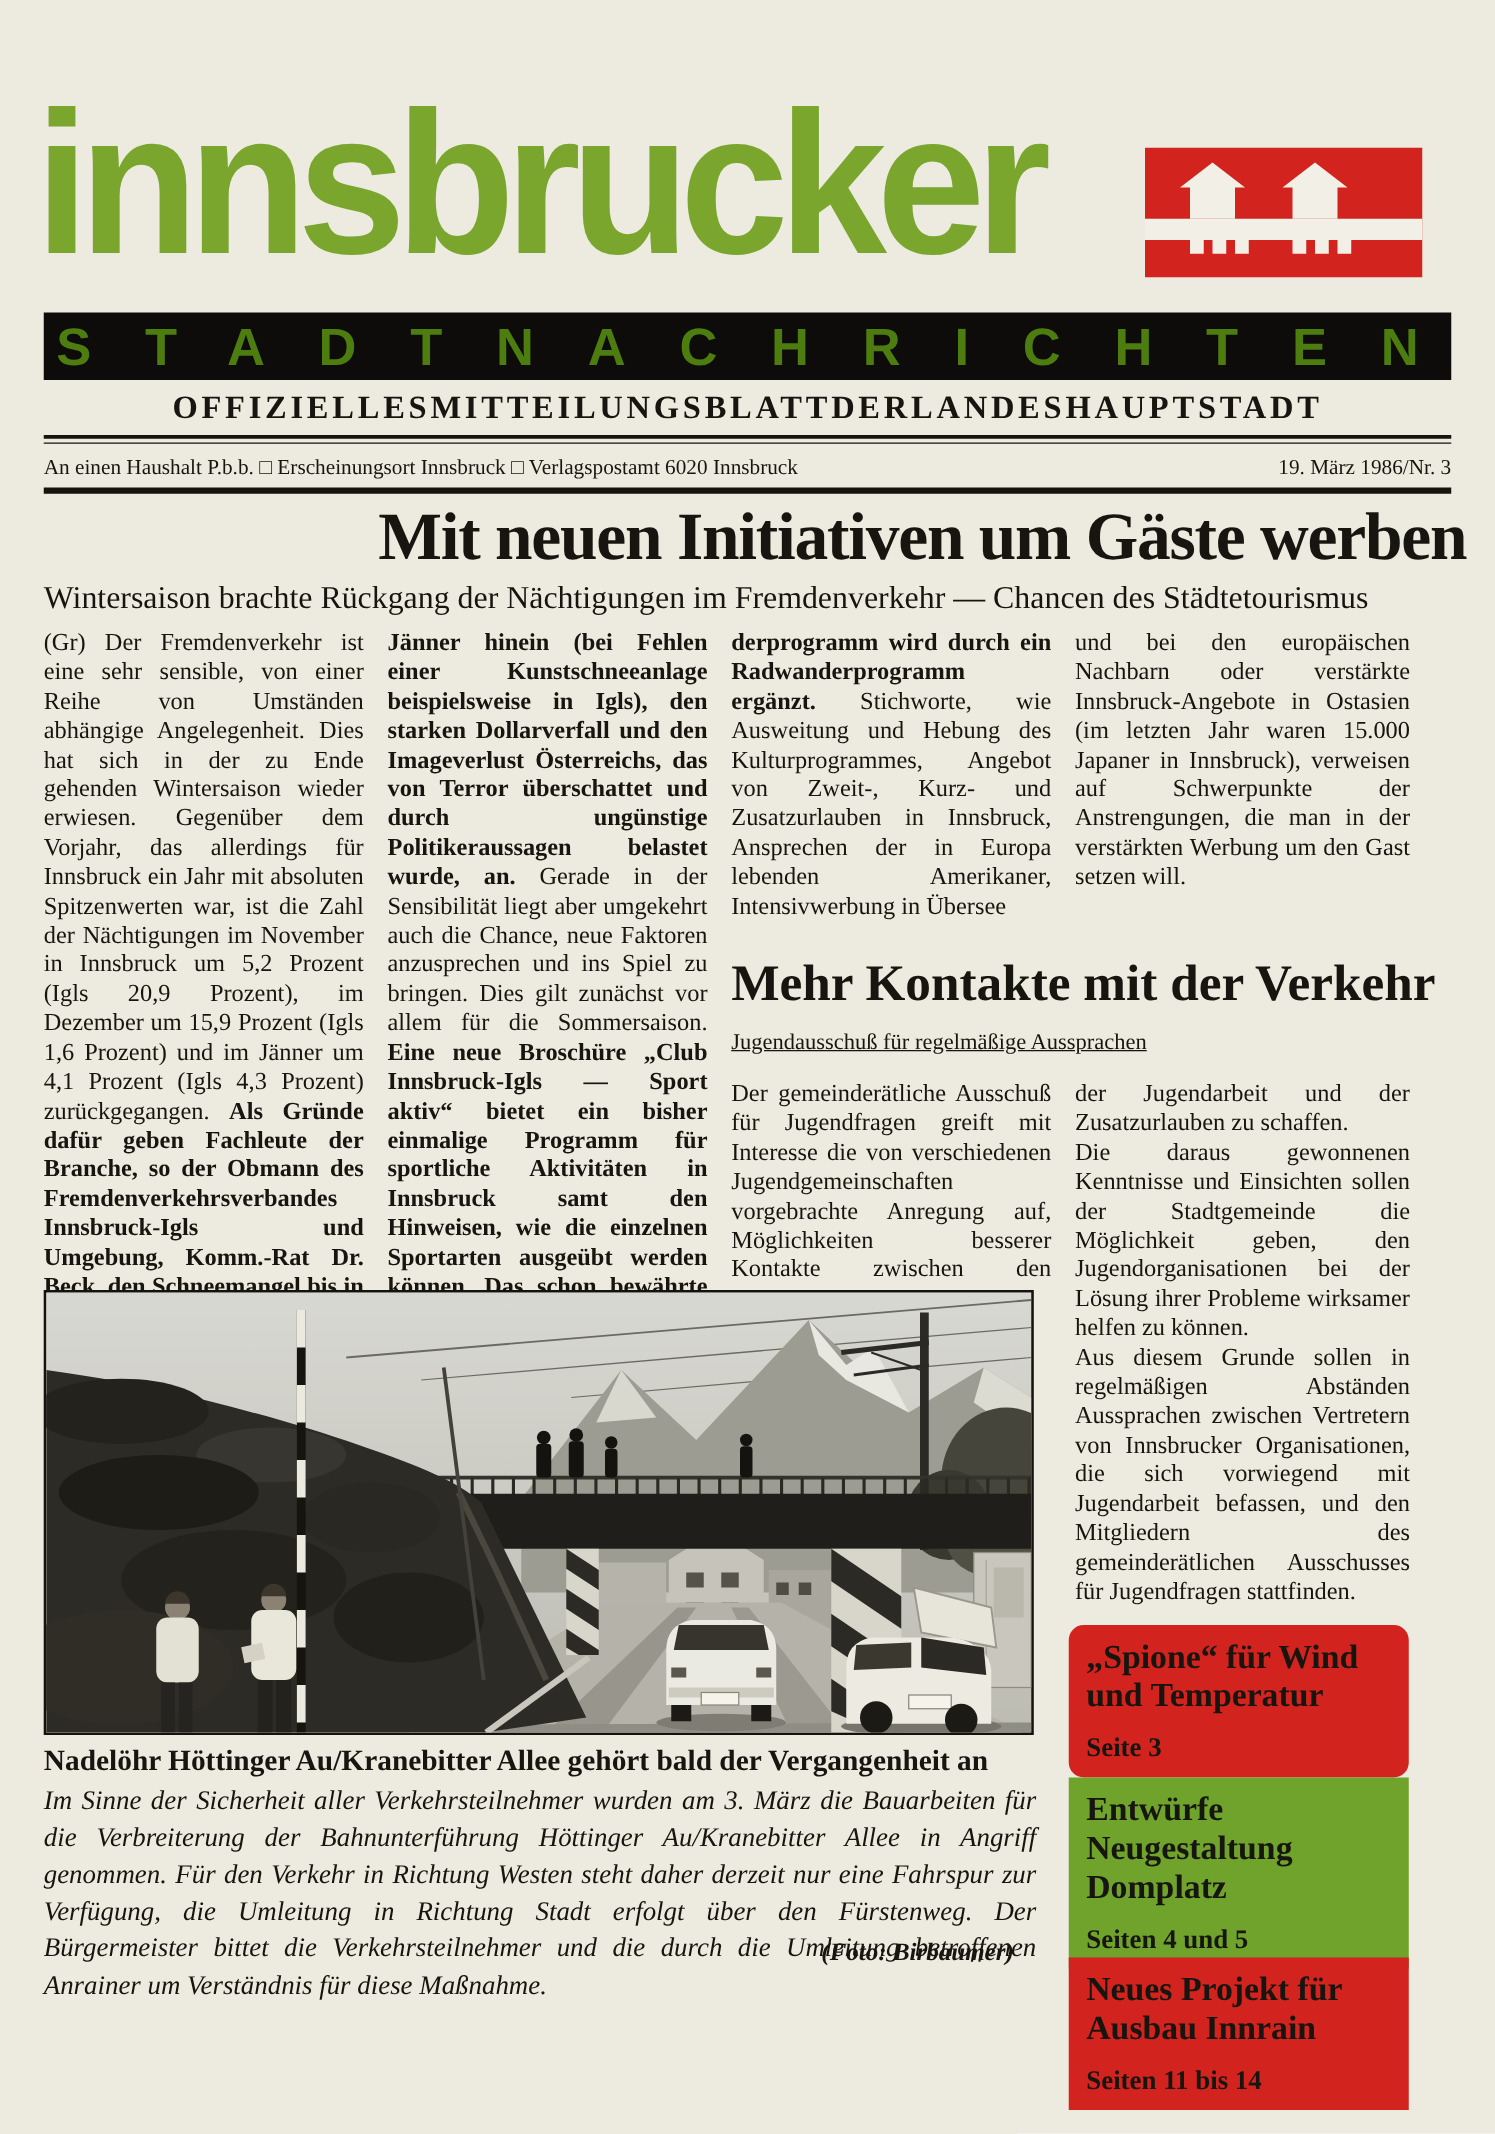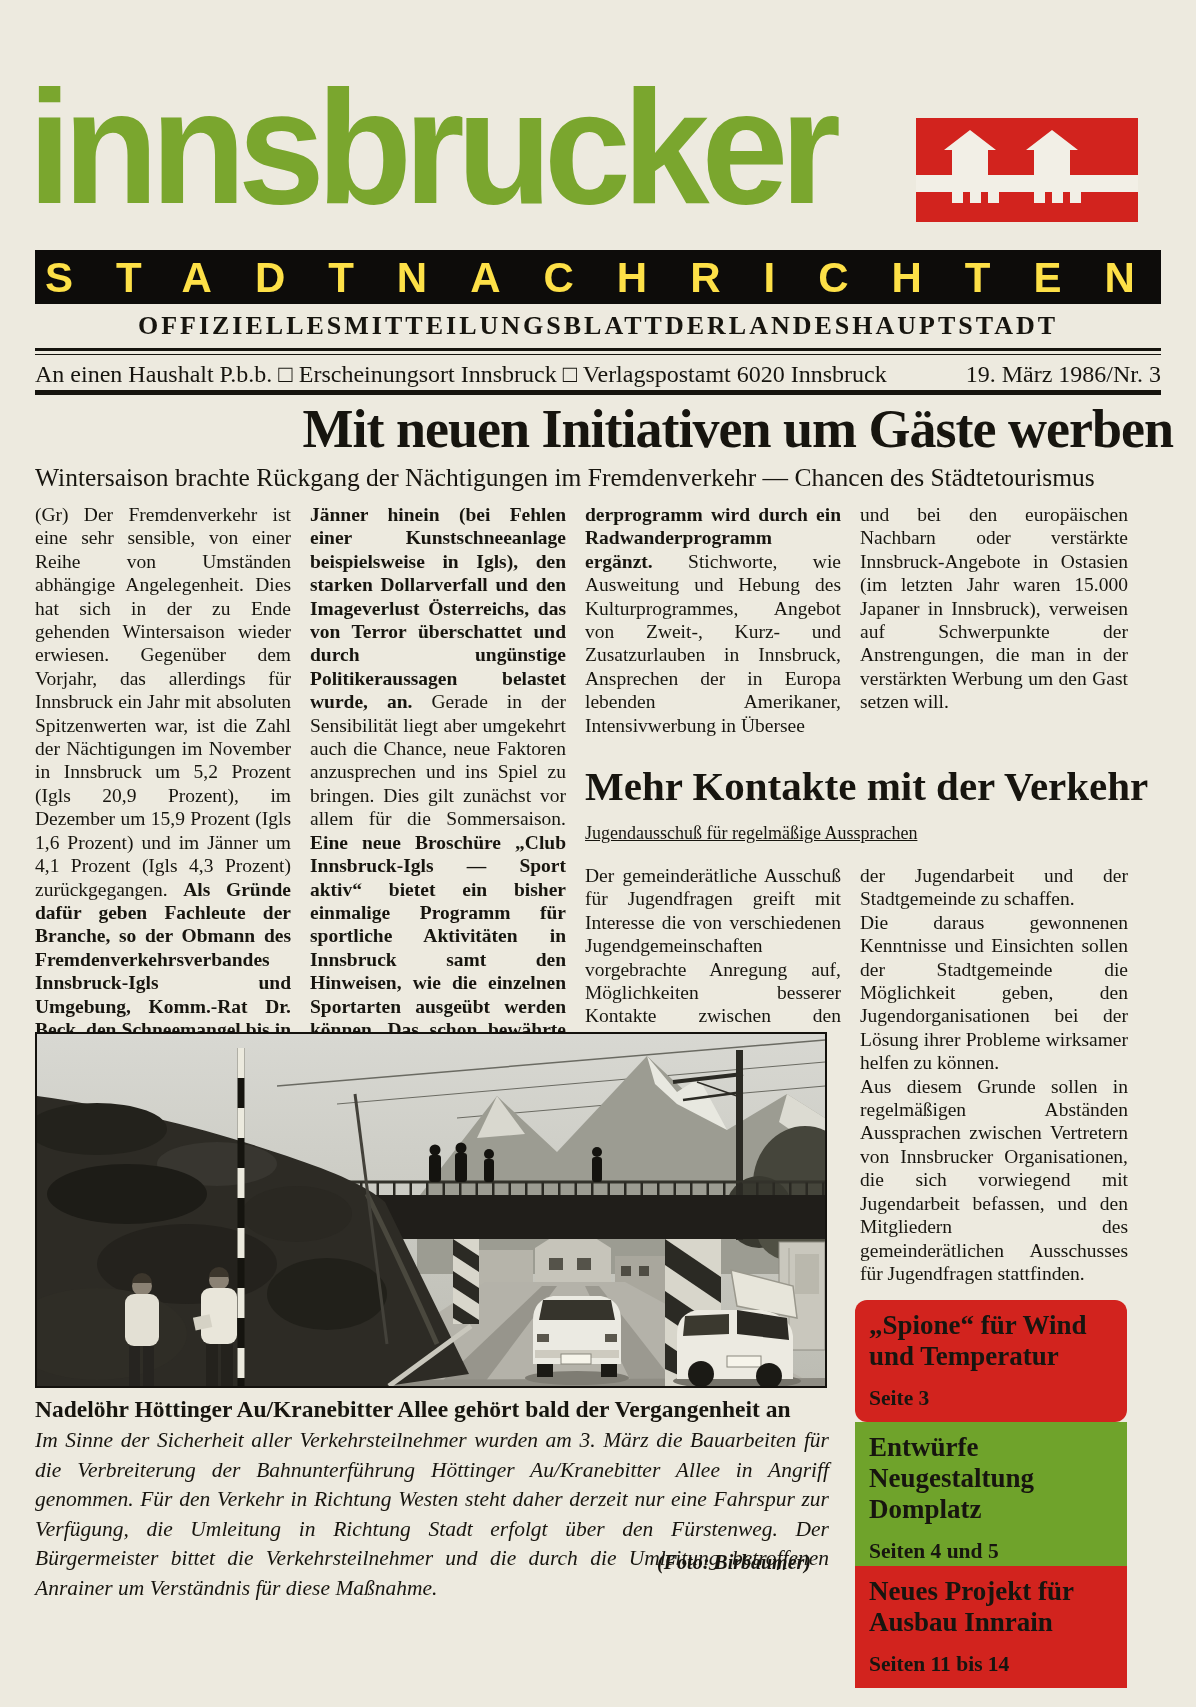--- a/index.html
+++ b/index.html
@@ -15,34 +15,34 @@
     font-family:"Liberation Sans",sans-serif;font-weight:bold;
     font-size:156px;line-height:160px;letter-spacing:-8px;
     transform:scaleY(1.04);transform-origin:top left;white-space:nowrap;
   }
   .emblem{left:916px;top:118px;}
   .title-bar{
     left:35px;top:250px;width:1126px;height:54px;overflow:hidden;
     font-family:"Liberation Sans",sans-serif;font-weight:bold;
     font-size:42px;line-height:55px;letter-spacing:43px;
     padding-left:10px;box-sizing:border-box;white-space:nowrap;
-    color:#fde047;
+    color:#4d7c0f;
   }
   .subtitle{
     left:35px;top:311px;width:1126px;
     font-weight:bold;font-size:26px;letter-spacing:3px;
     text-align:justify;text-align-last:justify;white-space:nowrap;
     display:flex;justify-content:center;
   }
   .subtitle span{flex:0 0 auto;}
   .rule-double{left:35px;top:348px;width:1126px;height:3px;
     border-top:3.5px solid #16140e;border-bottom:1.5px solid #16140e;}
   .mailing-row{
     left:35px;top:362px;width:1126px;display:flex;justify-content:space-between;
-    font-size:24px;line-height:24px;
+    font-size:17px;line-height:24px;
   }
   .rule-thick{left:35px;top:390px;width:1126px;height:5px;background:#16140e;}
   
   .headline{
     left:33px;top:398px;width:1140px;
     font-weight:bold;font-size:54px;line-height:62px;letter-spacing:-1px;white-space:nowrap;text-align:right;
   }
   .subheadline{
     left:35px;top:463px;width:1130px;
     font-size:25.5px;line-height:30px;white-space:nowrap;
@@ -143,21 +143,21 @@
     <span>und bei den europäischen Nachbarn oder verstärkte Innsbruck-Angebote in Ostasien (im letzten Jahr waren 15.000 Japaner in Innsbruck), verweisen auf Schwerpunkte der Anstrengungen, die man in der verstärkten Werbung um den Gast setzen will.</span>
   </div>
 
   <h2 class="abs headline2" style="margin:0;">Mehr Kontakte mit der Verkehr</h2>
   <h3 class="abs subheadline2" style="margin:0;font-weight:normal;">Jugendausschuß für regelmäßige Aussprachen</h3>
 
   <div id="ycol1" class="abs ycol">
     <p>Der gemeinderätliche Ausschuß für Jugendfragen greift mit Interesse die von verschiedenen Jugendgemeinschaften vorgebrachte Anregung auf, Möglichkeiten besserer Kontakte zwischen den Vertretern</p>
   </div>
   <div id="ycol2" class="abs ycol">
-    <p>der Jugendarbeit und der Stadtgemeinde zu schaffen.</p>
+    <p>der Jugendarbeit und der Zusatzurlauben zu schaffen.</p>
     <p>Die daraus gewonnenen Kenntnisse und Einsichten sollen der Stadtgemeinde die Möglichkeit geben, den Jugendorganisationen bei der Lösung ihrer Probleme wirksamer helfen zu können.</p>
     <p>Aus diesem Grunde sollen in regelmäßigen Abständen Aussprachen zwischen Vertretern von Innsbrucker Organisationen, die sich vorwiegend mit Jugendarbeit befassen, und den Mitgliedern des gemeinderätlichen Ausschusses für Jugendfragen stattfinden.</p>
   </div>
 
   <svg class="abs photo" viewBox="0 0 788 352" width="788" height="352" role="img">
     <defs>
       <linearGradient id="skyg" x1="0" y1="0" x2="0" y2="1">
         <stop offset="0" stop-color="#d8d8d2"></stop>
         <stop offset="1" stop-color="#bcbcb3"></stop>
       </linearGradient>

